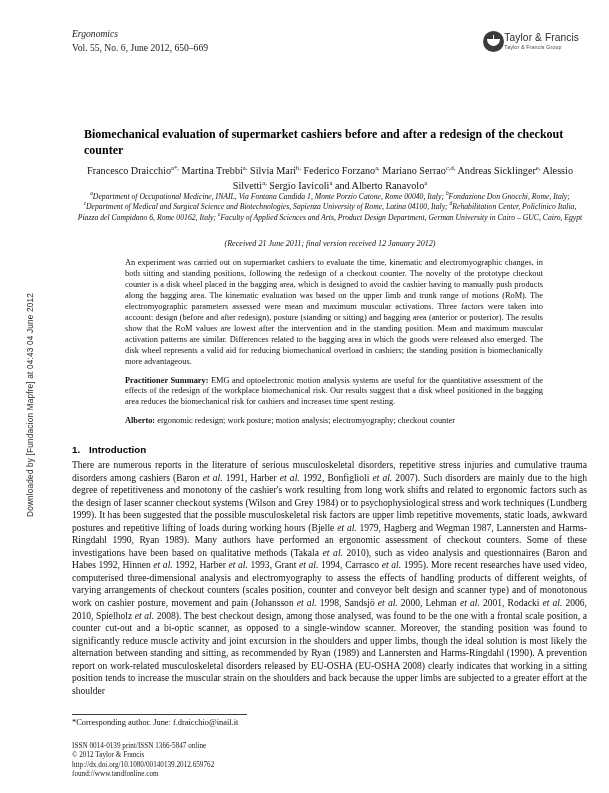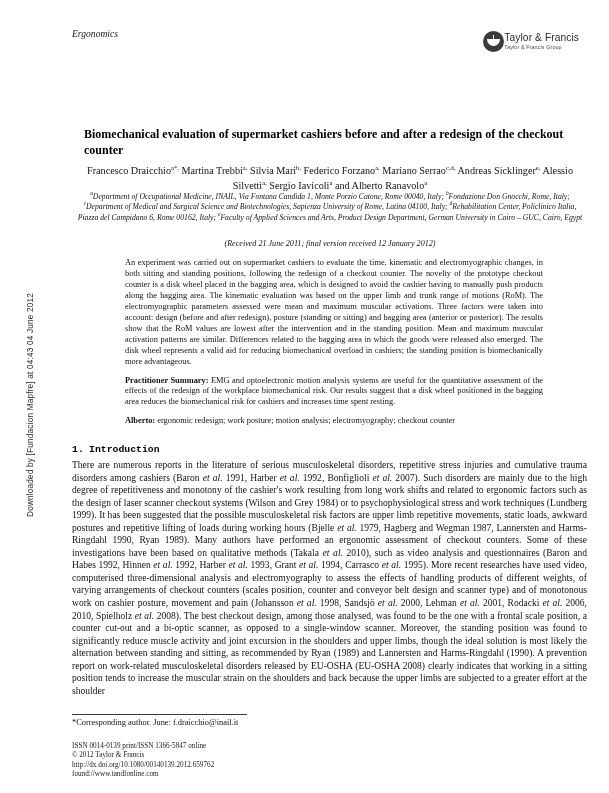--- a/index.html
+++ b/index.html
@@ -211,21 +211,21 @@
   }
   .lead-label {
     font-weight: bold;
   }
 
   
   .section-heading {
     position: absolute;
     left: 2px;
     top: 444px;
-    font-family: Liberation Mono, monospace;
+    font-family: Liberation Sans, sans-serif;
     font-weight: bold;
     font-size: 9.8px;
     color: #000;
   }
   .section-heading .num {
     display: inline-block;
     width: 17px;
   }
 
   
@@ -276,20 +276,21 @@
 <div class="page">
 
   <div class="download-stamp">
     <div class="stamp-text">Downloaded by [Fundacion Mapfre] at 04:43 04 June 2012</div>
   </div>
 
   <div class="content">
 
     <div class="masthead">
       <div class="journal-name">Ergonomics</div>
+      <div class="issue-line">Vol. 55, No. 6, June 2012, 650–669</div>
       <div class="tf-logo">
         <div class="tf-mark"></div>
         <div class="tf-words">
           <div class="tf-name">Taylor &amp; Francis</div>
           <div class="tf-sub">Taylor &amp; Francis Group</div>
         </div>
       </div>
     </div>
 
     <div class="title">Biomechanical evaluation of supermarket cashiers before and after a redesign of the checkout counter</div>

